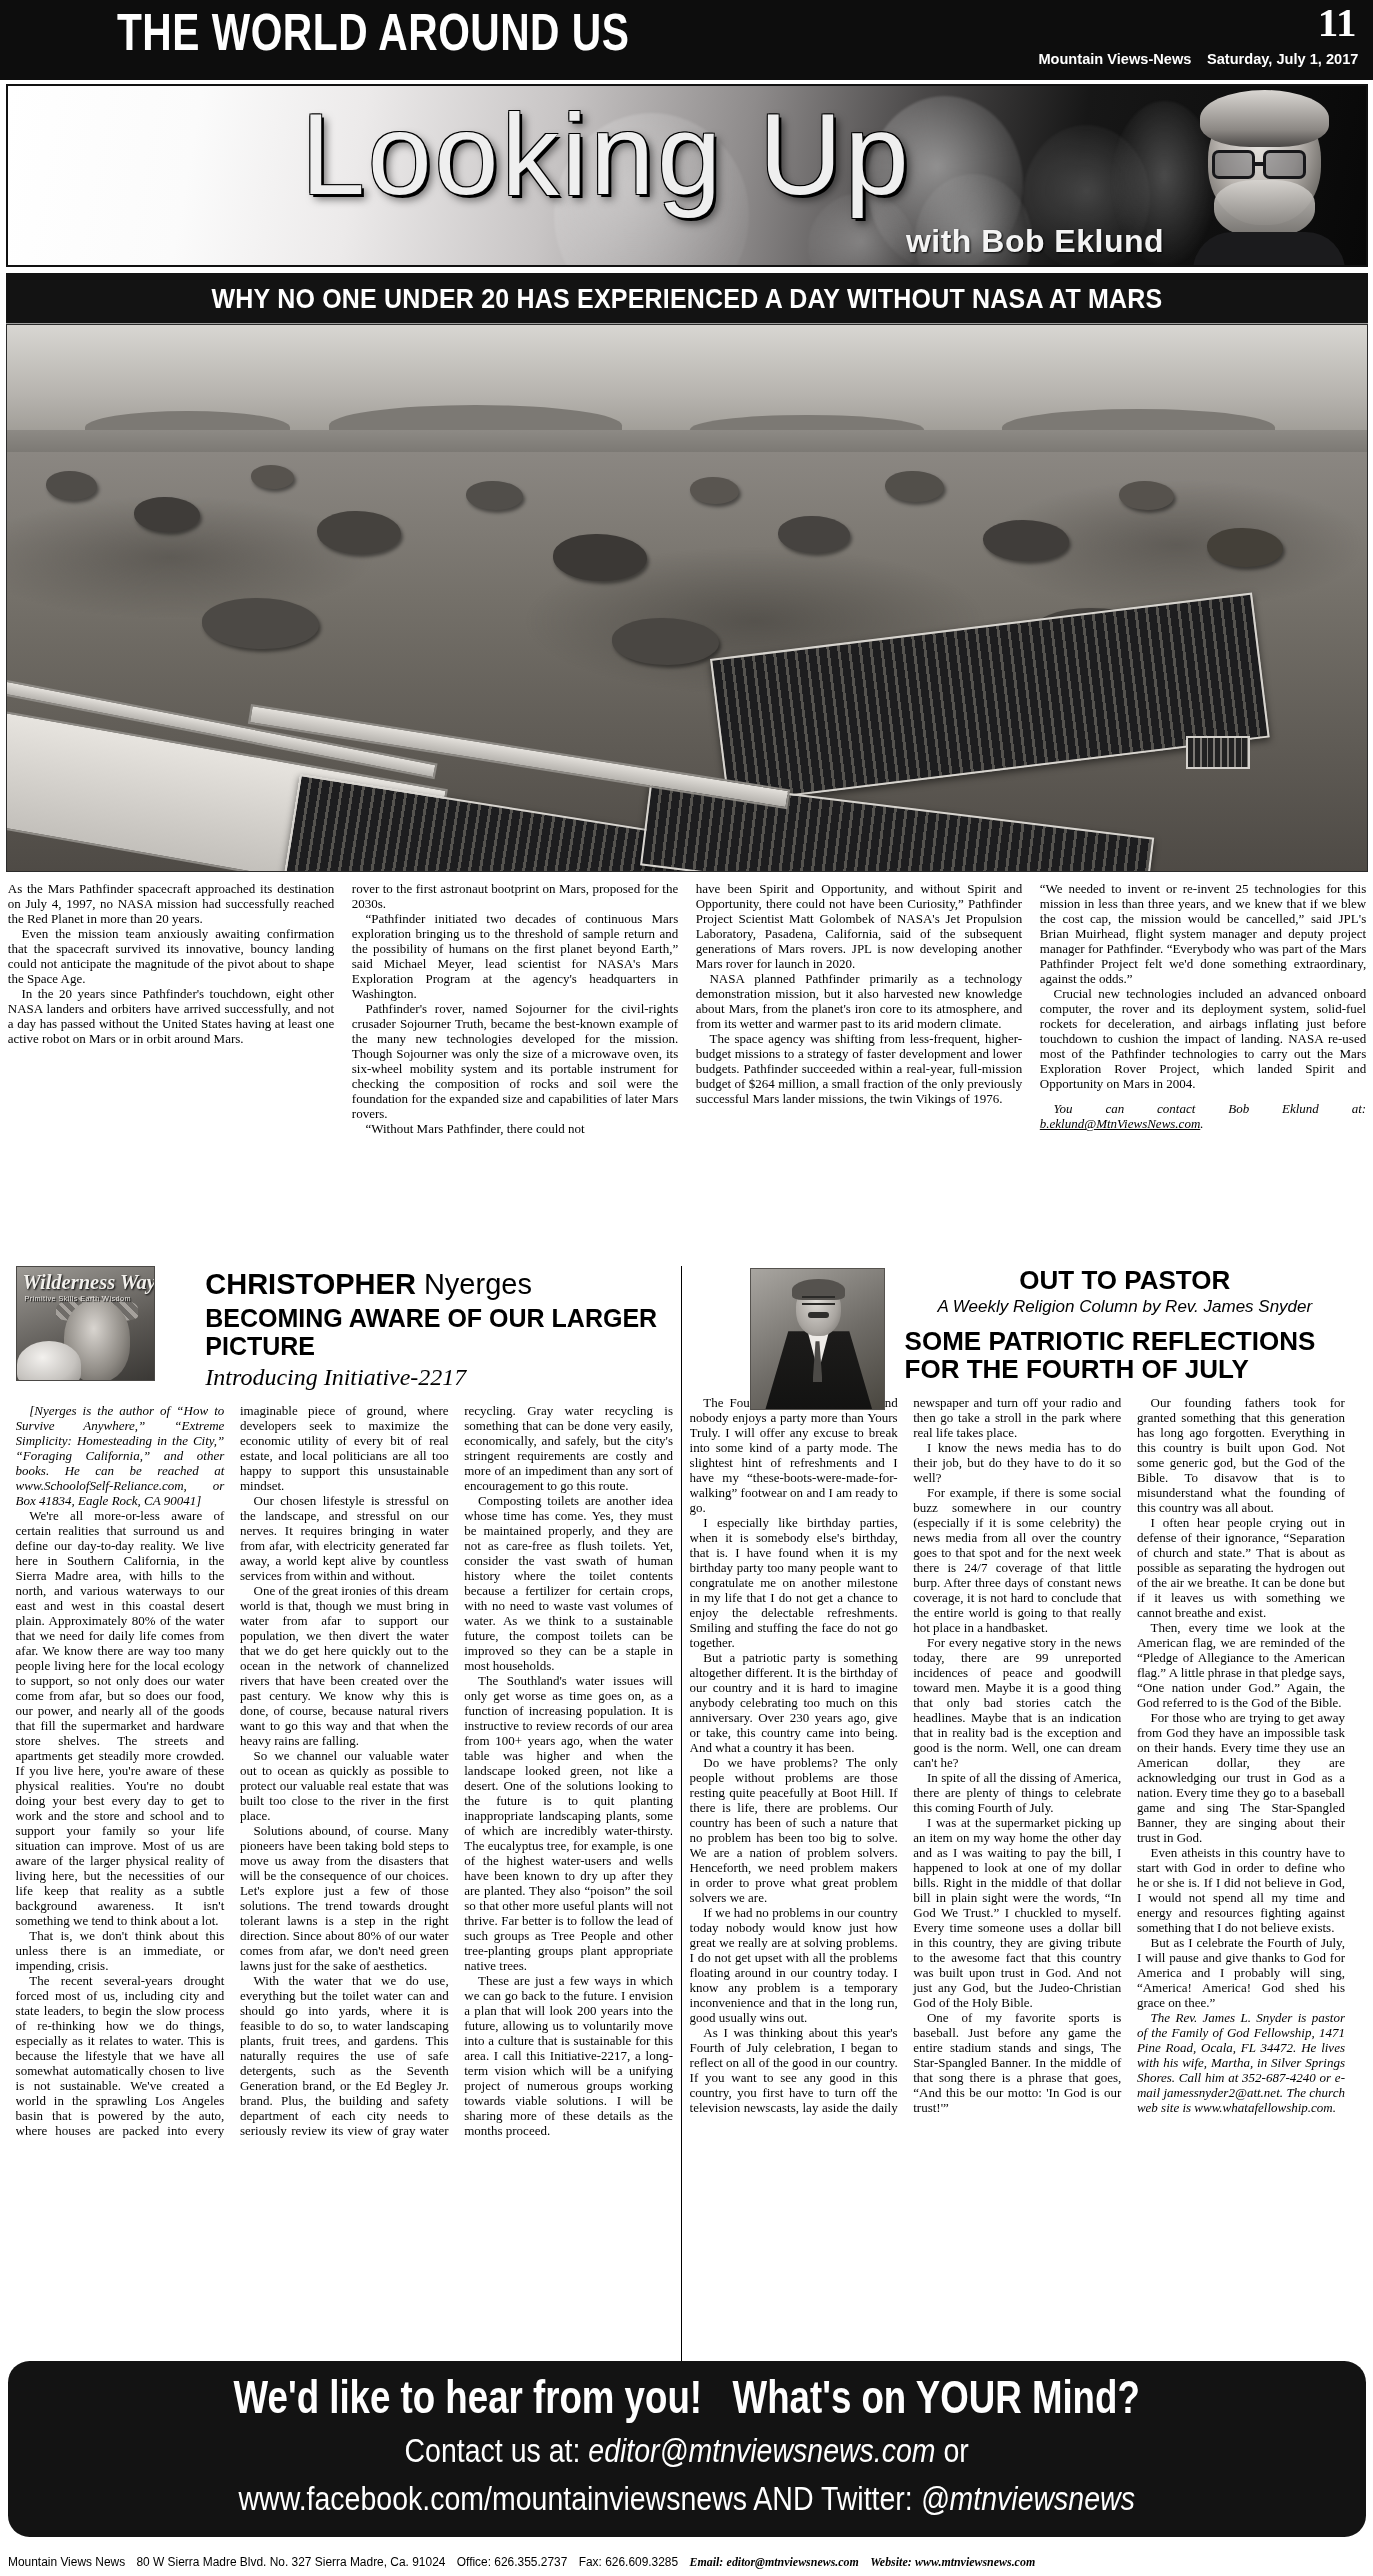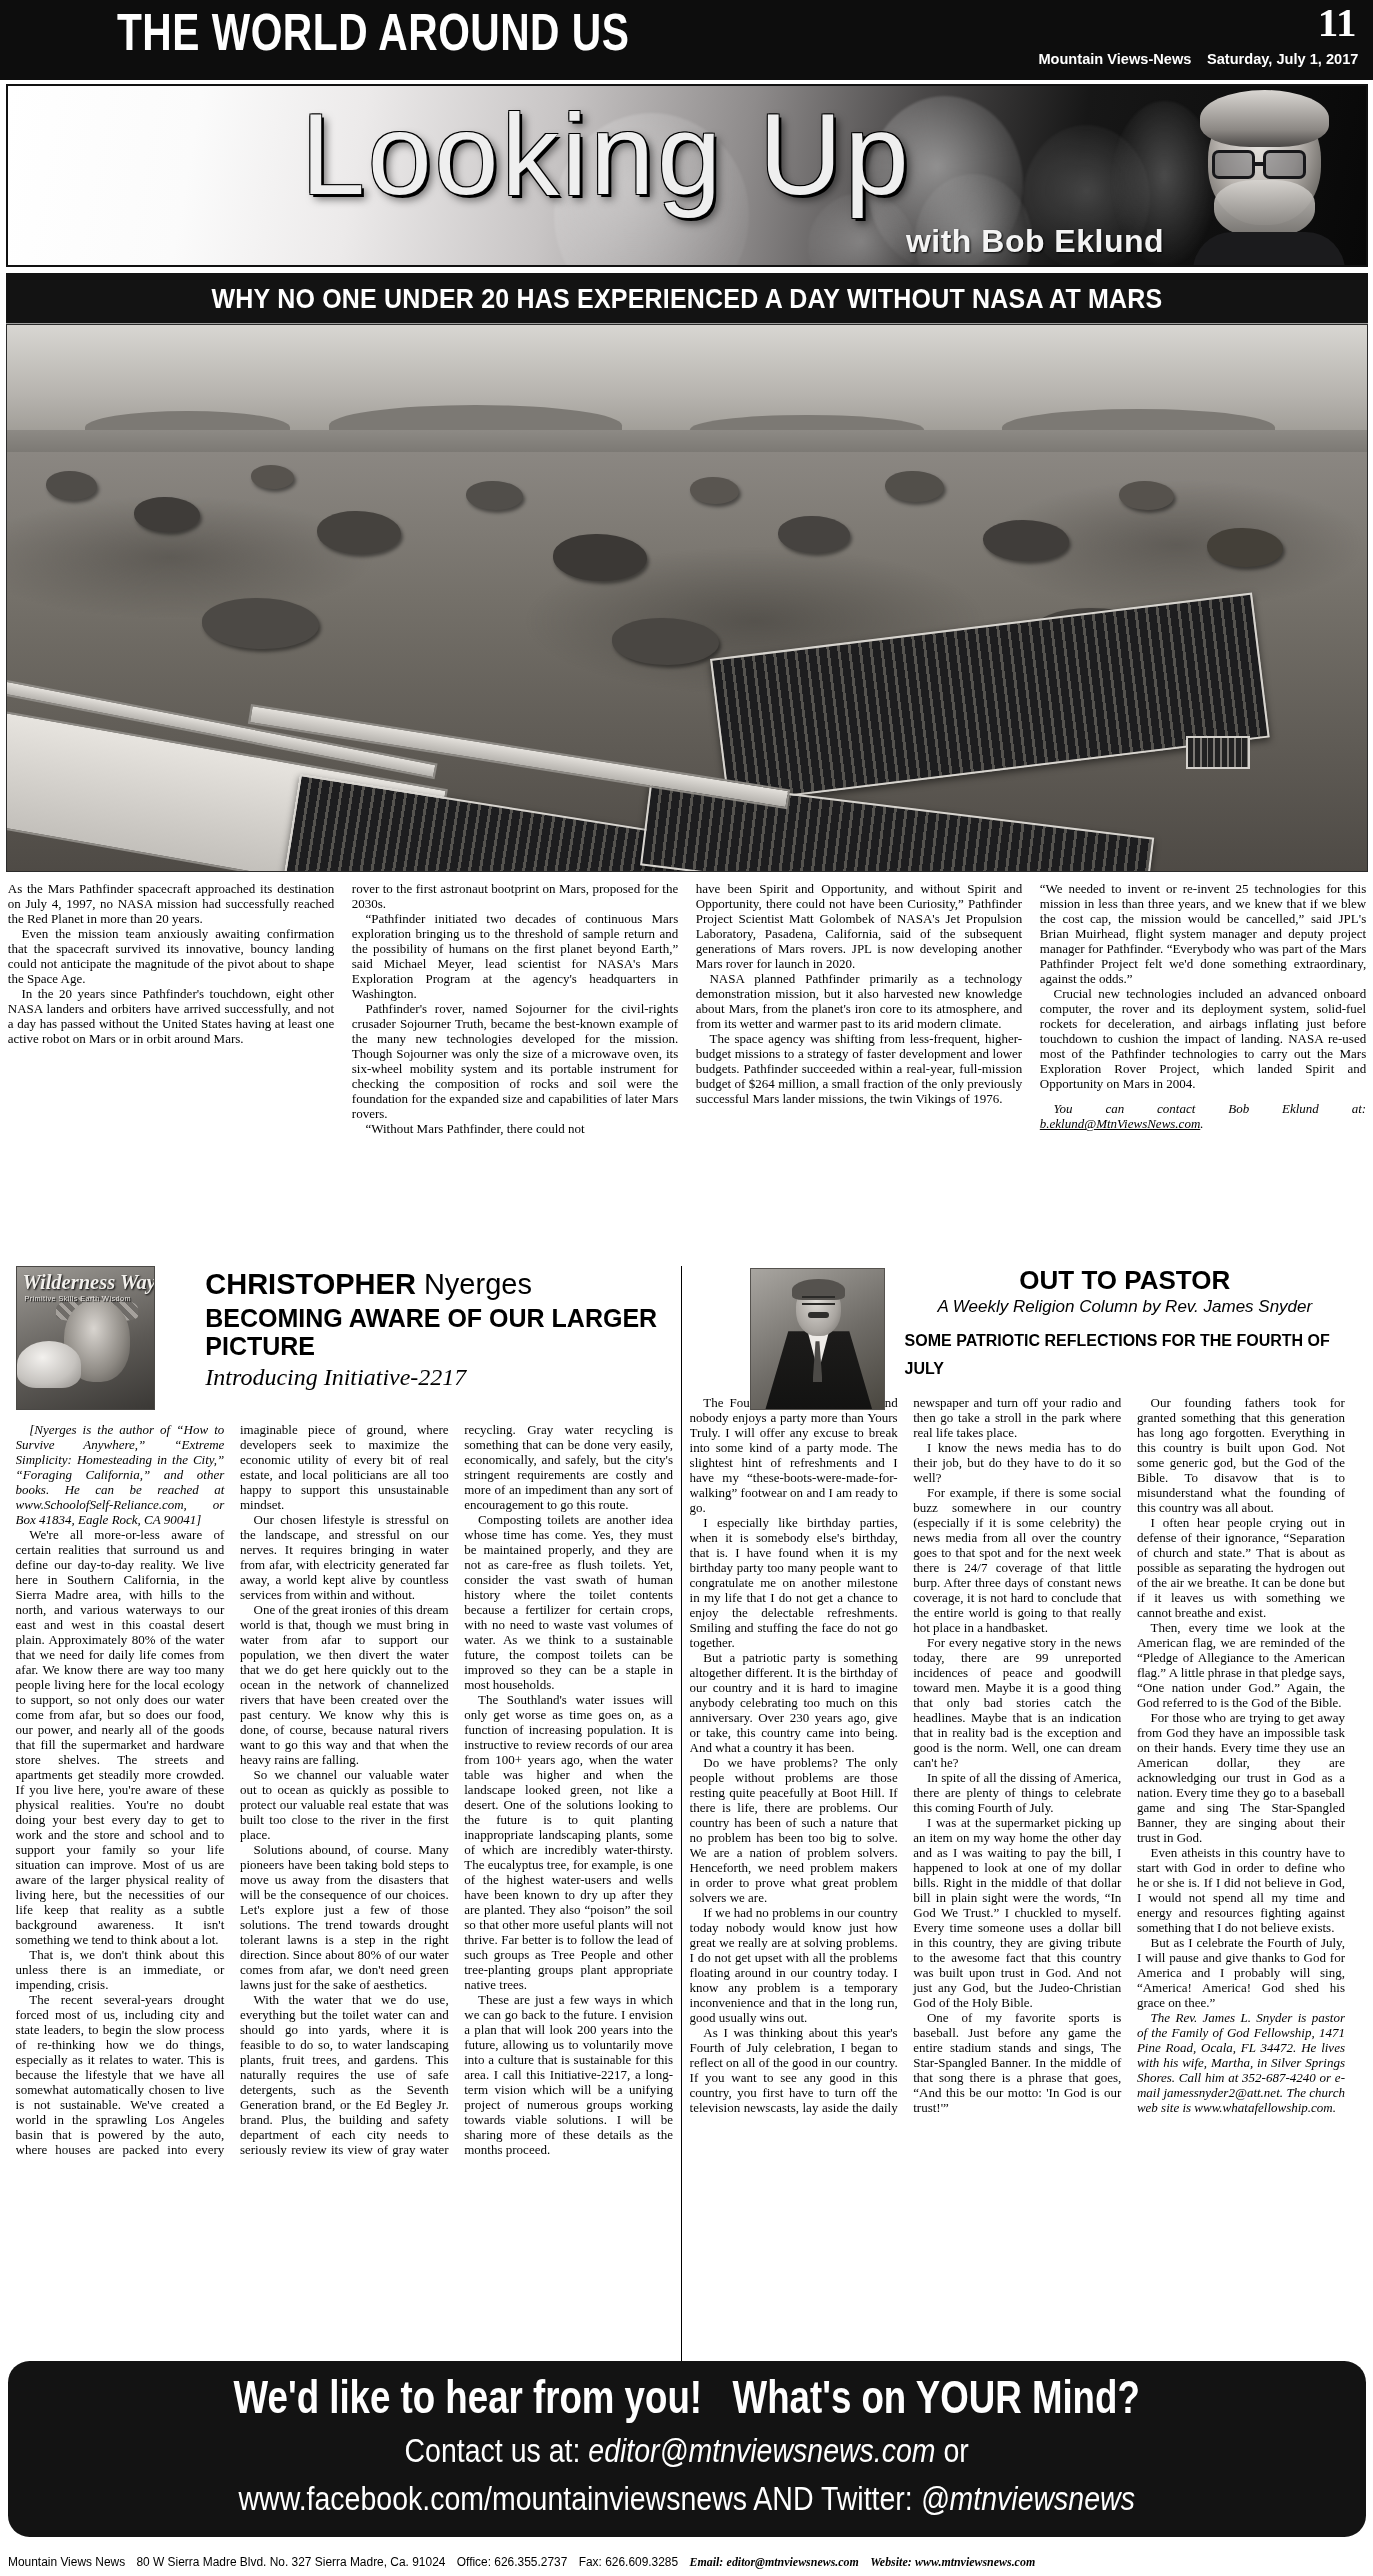--- a/index.html
+++ b/index.html
@@ -232,21 +232,21 @@
     column-gap: 0;
     height: 1147px;
     overflow: hidden;
   }
   .vrule { background: #000; width: 1px; margin: 0 0px; }
 
   .feature { padding: 0 7.8px; }
 
   .nyerges-head { display: flex; gap: 13.7px; align-items: flex-start; }
   .ny-photo {
-    width: 139px; height: 144px; flex: 0 0 139px;
+    width: 139px; height: 115px; flex: 0 0 139px;
     position: relative; overflow: hidden;
     background: linear-gradient(160deg,#9d9a95,#5c5955 60%,#3a3835);
     border: 1px solid #4a4845;
   }
   .ny-photo .ww {
     position:absolute; left:5.9px; top:3.9px;
     font-family:"Liberation Serif", serif; font-style: italic; font-weight:bold;
     color:#f2f0ec; font-size:20.5px; text-shadow:1px 1px 2px #000;
     white-space:nowrap;
   }
@@ -326,21 +326,21 @@
   .pastor-kicker {
     font-family:"Liberation Sans", sans-serif; font-weight:bold;
     font-size: 26px; line-height: 29px; text-align:center;
   }
   .pastor-sub {
     font-family:"Liberation Sans", sans-serif; font-style: italic;
     font-size: 17px; line-height: 20.5px; text-align:center; margin-top:2px;
   }
   .pastor-title {
     font-family:"Liberation Sans", sans-serif; font-weight:bold;
-    font-size: 16px; line-height: 28px; margin-top: 9.8px; text-align:left;
+    font-size: 26px; line-height: 28px; margin-top: 9.8px; text-align:left;
     padding-left: 0px;
   }
 
   .feature-body {
     margin-top: 11.7px;
     column-count: 3;
     column-gap: 15.6px;
     font-size: 13px;
     line-height: 15px;
     text-align: justify;

